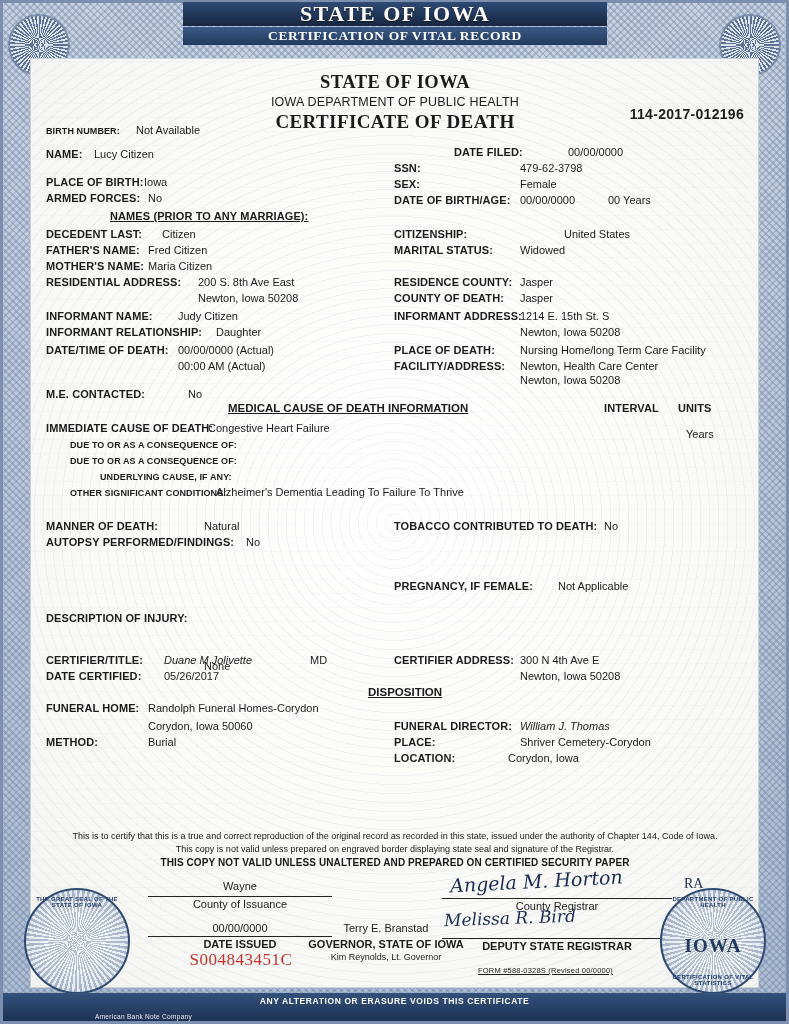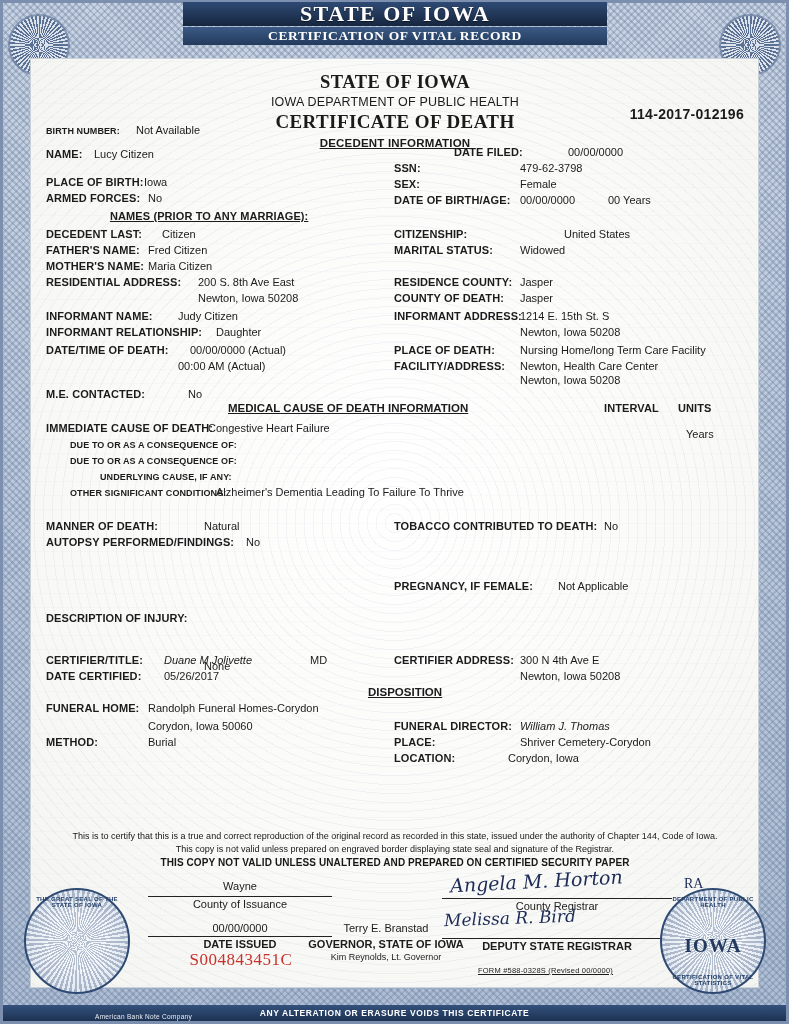--- a/index.html
+++ b/index.html
@@ -195,21 +195,21 @@
     text-align: center;
     font-family: "Liberation Serif", serif;
     font-weight: bold;
     font-size: 19px;
     color: #23395e;
     letter-spacing: 1px;
   }
   .footer-bar {
     position: absolute;
     left: 3px; right: 3px; bottom: 3px;
-    height: 16px;
+    height: 28px;
     background: linear-gradient(180deg,#33517c,#1d3252);
     color: #fff;
     font-size: 8.5px;
     letter-spacing: 0.6px;
     text-align: center;
     line-height: 16px;
     font-weight: bold;
   }
   .footer-left {
     position: absolute;
@@ -248,21 +248,20 @@
     <div class="banner-sub">CERTIFICATION OF VITAL RECORD</div>
   </div>
 
   <div class="doc">
 
     <div class="center t-state">STATE OF IOWA</div>
     <div class="center t-dept">IOWA DEPARTMENT OF PUBLIC HEALTH</div>
     <div class="center t-cert">CERTIFICATE OF DEATH</div>
     <div class="file-no">114-2017-012196</div>
 
-    <div class="section-head" style="margin-top:4px;">DECEDENT INFORMATION</div>
 
     <div class="abs lbl-sm" style="left:8px; top:62px;">BIRTH NUMBER:</div>
     <div class="abs val" style="left:98px; top:60px;">Not Available</div>
 
     <div class="abs lbl" style="left:8px; top:84px;">NAME:</div>
     <div class="abs val" style="left:56px; top:84px;">Lucy Citizen</div>
     <div class="abs lbl" style="left:416px; top:82px;">DATE FILED:</div>
     <div class="abs val" style="left:530px; top:82px;">00/00/0000</div>
 
     <div class="abs lbl" style="left:8px; top:112px;">PLACE OF BIRTH:</div>
@@ -305,21 +304,21 @@
     <div class="abs lbl" style="left:8px; top:246px;">INFORMANT NAME:</div>
     <div class="abs val" style="left:140px; top:246px;">Judy Citizen</div>
     <div class="abs lbl" style="left:356px; top:246px;">INFORMANT ADDRESS:</div>
     <div class="abs val" style="left:482px; top:246px;">1214 E. 15th St. S</div>
     <div class="abs val" style="left:482px; top:262px;">Newton, Iowa 50208</div>
 
     <div class="abs lbl" style="left:8px; top:262px;">INFORMANT RELATIONSHIP:</div>
     <div class="abs val" style="left:178px; top:262px;">Daughter</div>
 
     <div class="abs lbl" style="left:8px; top:280px;">DATE/TIME OF DEATH:</div>
-    <div class="abs val" style="left:140px; top:280px;margin-left:12px;">00/00/0000 (Actual)</div>
+    <div class="abs val" style="left:140px; top:280px;">00/00/0000 (Actual)</div>
     <div class="abs val" style="left:140px; top:296px;">00:00 AM (Actual)</div>
     <div class="abs lbl" style="left:356px; top:280px;">PLACE OF DEATH:</div>
     <div class="abs val" style="left:482px; top:280px;">Nursing Home/long Term Care Facility</div>
     <div class="abs lbl" style="left:356px; top:296px;">FACILITY/ADDRESS:</div>
     <div class="abs val" style="left:482px; top:296px;">Newton, Health Care Center</div>
     <div class="abs val" style="left:482px; top:310px;">Newton, Iowa 50208</div>
 
     <div class="abs lbl" style="left:8px; top:324px;">M.E. CONTACTED:</div>
     <div class="abs val" style="left:150px; top:324px;">No</div>
 

